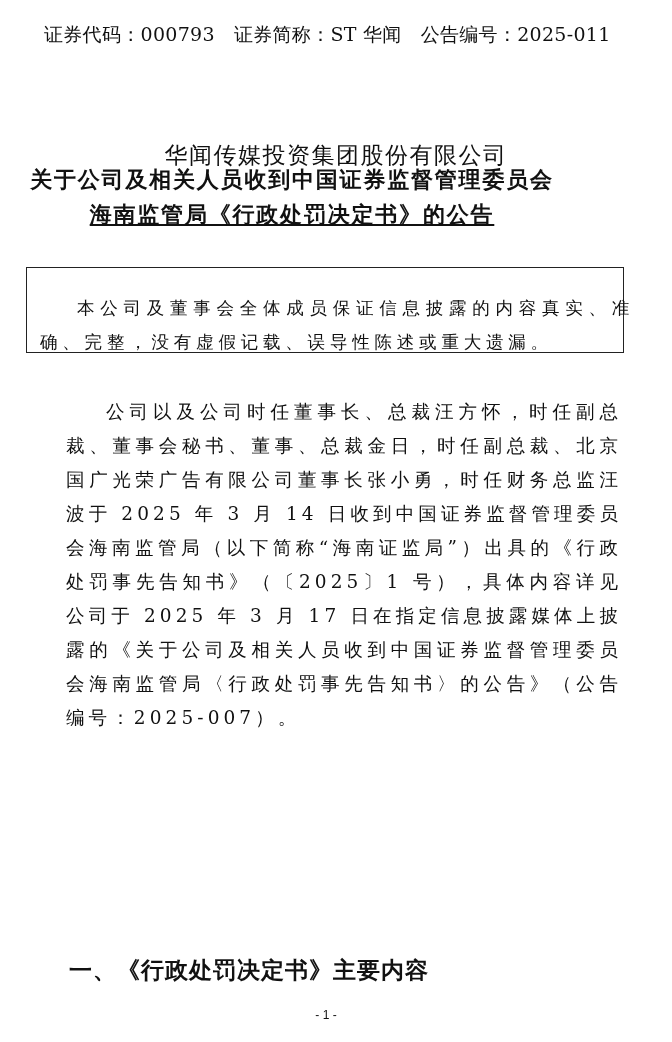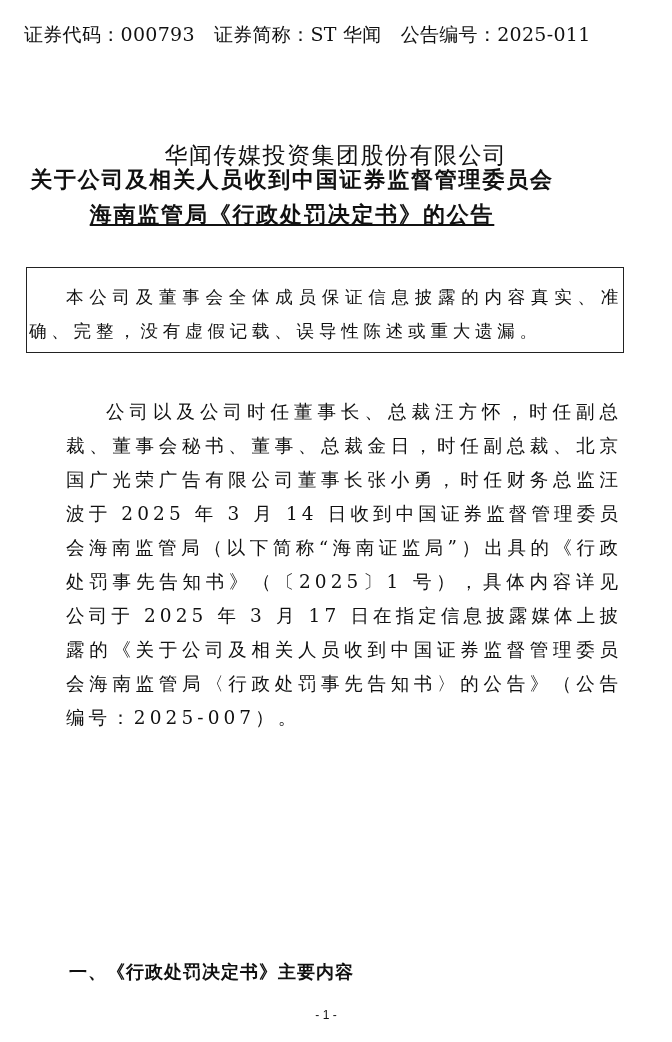--- a/index.html
+++ b/index.html
@@ -2,21 +2,21 @@
 <html><head>
 <meta charset="utf-8">
 <style>
   html, body { margin: 0; padding: 0; background: #ffffff; }
   body {
     width: 672px; height: 1042px; position: relative; overflow: hidden;
     font-family: "DejaVu Serif", "Liberation Serif", serif;
     color: #111111;
   }
   .header-line {
-    position: absolute; left: 24px; top: 21px;
+    position: absolute; left: 44px; top: 21px;
     font-size: 19px; line-height: 26px; white-space: pre;
     letter-spacing: 0.3px;
   }
   .title-company {
     position: absolute; left: 0; width: 672px; top: 140px;
     text-align: center; font-size: 23px; line-height: 30px;
     letter-spacing: 1.5px;
   }
   .title-bold {
     position: absolute; left: 0; width: 584px; text-align: center;
@@ -24,35 +24,35 @@
     font-weight: bold; font-size: 22px; line-height: 30px; letter-spacing: 1.8px;
   }
   .title-bold.l1 { top: 165px; }
   .title-bold.l2 { top: 200px; text-decoration: underline; }
   .notice-box {
     position: absolute; left: 26px; top: 267px; width: 598px; height: 86px;
     border: 1px solid #222;
     box-sizing: border-box;
   }
   .notice-box p {
-    margin: 0; position: absolute; left: 2px; top: 12px; width: 594px;
+    margin: 11px; position: absolute; left: 2px; top: 12px; width: 594px;
     font-size: 17.5px; line-height: 34px; text-indent: 37px;
     letter-spacing: 4.8px; text-align: justify;
   }
   .body-block {
     position: absolute; left: 66px; top: 395px; width: 556px;
   }
   .body-block p {
     margin: 0 0 7px 0; font-size: 18.5px; line-height: 34px;
     text-indent: 40px; text-align: justify; letter-spacing: 4.1px;
   }
   .section-heading {
     position: absolute; left: 69px; top: 957px;
-    font-family: Liberation Serif, serif;
-    font-weight: bold; font-size: 18px; line-height: 30px; letter-spacing: 1px;
+    font-family: Liberation Mono, monospace;
+    font-weight: bold; font-size: 23px; line-height: 30px; letter-spacing: 1px;
   }
   .page-number {
     position: absolute; left: 0; width: 672px; top: 1006px;
     text-align: center; font-family: "Liberation Sans", sans-serif;
     font-size: 12px; line-height: 18px; padding-right: 20px; box-sizing: border-box;
   }
 </style>
 </head>
 <body>
 

